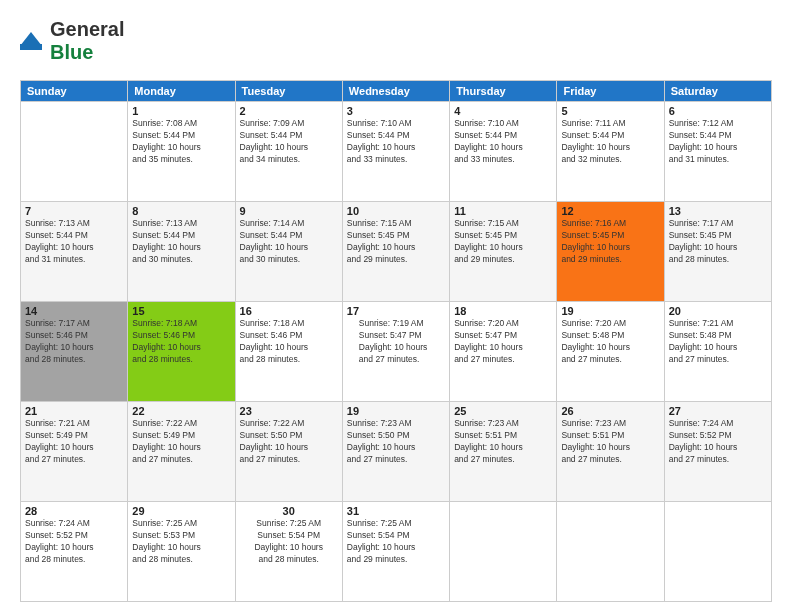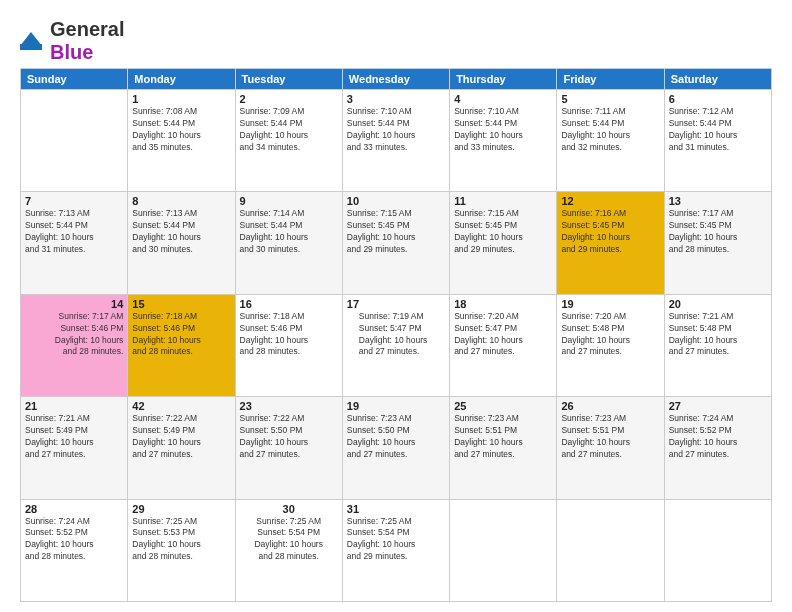--- a/index.html
+++ b/index.html
@@ -14,21 +14,21 @@
       width: 792px;
       height: 612px;
       padding: 18px 20px 10px 20px;
       display: flex;
       flex-direction: column;
     }
     .header {
       display: flex;
       justify-content: space-between;
       align-items: flex-start;
-      margin-bottom: 4px;
+      margin-bottom: 16px;
     }
     .logo {
       display: flex;
       flex-direction: column;
       align-items: flex-start;
     }
     .logo-row {
       display: flex;
       align-items: center;
       gap: 4px;
@@ -94,21 +94,21 @@
 <div class="page">
   <div class="header">
     <div class="logo">
       <div class="logo-row">
         <div style="display:flex;flex-direction:column;align-items:center;margin-right:4px;">
           <div style="width:0;height:0;border-left:11px solid transparent;border-right:11px solid transparent;border-bottom:14px solid #1a6fb5;"></div>
           <div style="width:22px;height:6px;background:#1a6fb5;margin-top:-2px;"></div>
         </div>
         <div>
           <span style="font-size:20px;font-weight:bold;color:#333;">General</span><br>
-          <span style="font-size:20px;font-weight:bold;color:#a21caf;">Blue</span>
+          <span style="font-size:20px;font-weight:bold;color:#15803d;">Blue</span>
         </div>
       </div>
     </div>
     <div class="title-block">
       <div class="month-title"></div>
       <div class="location"></div>
     </div>
   </div>
 
   <table class="calendar">
@@ -198,44 +198,44 @@
 Daylight: 10 hours
 and 29 minutes.</div>
           </td>
           <td style="background: rgb(245, 245, 245); margin-top: 8px;">
             <span class="day-num">11</span>
             <div class="day-info" style="white-space: pre-line;">Sunrise: 7:15 AM
 Sunset: 5:45 PM
 Daylight: 10 hours
 and 29 minutes.</div>
           </td>
-          <td style="background: #eab308;">
+          <td style="background: #f97316;">
             <span class="day-num">12</span>
             <div class="day-info" style="white-space: pre-line;">Sunrise: 7:16 AM
 Sunset: 5:45 PM
 Daylight: 10 hours
 and 29 minutes.</div>
           </td>
           <td style="background: rgb(245, 245, 245);">
             <span class="day-num">13</span>
             <div class="day-info" style="white-space: pre-line;">Sunrise: 7:17 AM
 Sunset: 5:45 PM
 Daylight: 10 hours
 and 28 minutes.</div>
           </td>
         </tr>
         <tr>
-          <td style="background: #f9a8d4; text-align: right;">
+          <td style="background: #a3a3a3;">
             <span class="day-num">14</span>
             <div class="day-info" style="white-space: pre-line;">Sunrise: 7:17 AM
 Sunset: 5:46 PM
 Daylight: 10 hours
 and 28 minutes.</div>
           </td>
-          <td style="background: #eab308;">
+          <td style="background: #84cc16;">
             <span class="day-num">15</span>
             <div class="day-info" style="white-space: pre-line;">Sunrise: 7:18 AM
 Sunset: 5:46 PM
 Daylight: 10 hours
 and 28 minutes.</div>
           </td>
           <td style="background: rgb(255, 255, 255);">
             <span class="day-num">16</span>
             <div class="day-info" style="white-space: pre-line;">Sunrise: 7:18 AM
 Sunset: 5:46 PM
@@ -273,21 +273,21 @@
         </tr>
         <tr>
           <td style="background: rgb(245, 245, 245);">
             <span class="day-num">21</span>
             <div class="day-info" style="white-space: pre-line;">Sunrise: 7:21 AM
 Sunset: 5:49 PM
 Daylight: 10 hours
 and 27 minutes.</div>
           </td>
           <td style="background: rgb(245, 245, 245);">
-            <span class="day-num">42</span>
+            <span class="day-num">22</span>
             <div class="day-info" style="white-space: pre-line;">Sunrise: 7:22 AM
 Sunset: 5:49 PM
 Daylight: 10 hours
 and 27 minutes.</div>
           </td>
           <td style="background: rgb(245, 245, 245);">
             <span class="day-num">23</span>
             <div class="day-info" style="white-space: pre-line;">Sunrise: 7:22 AM
 Sunset: 5:50 PM
 Daylight: 10 hours

